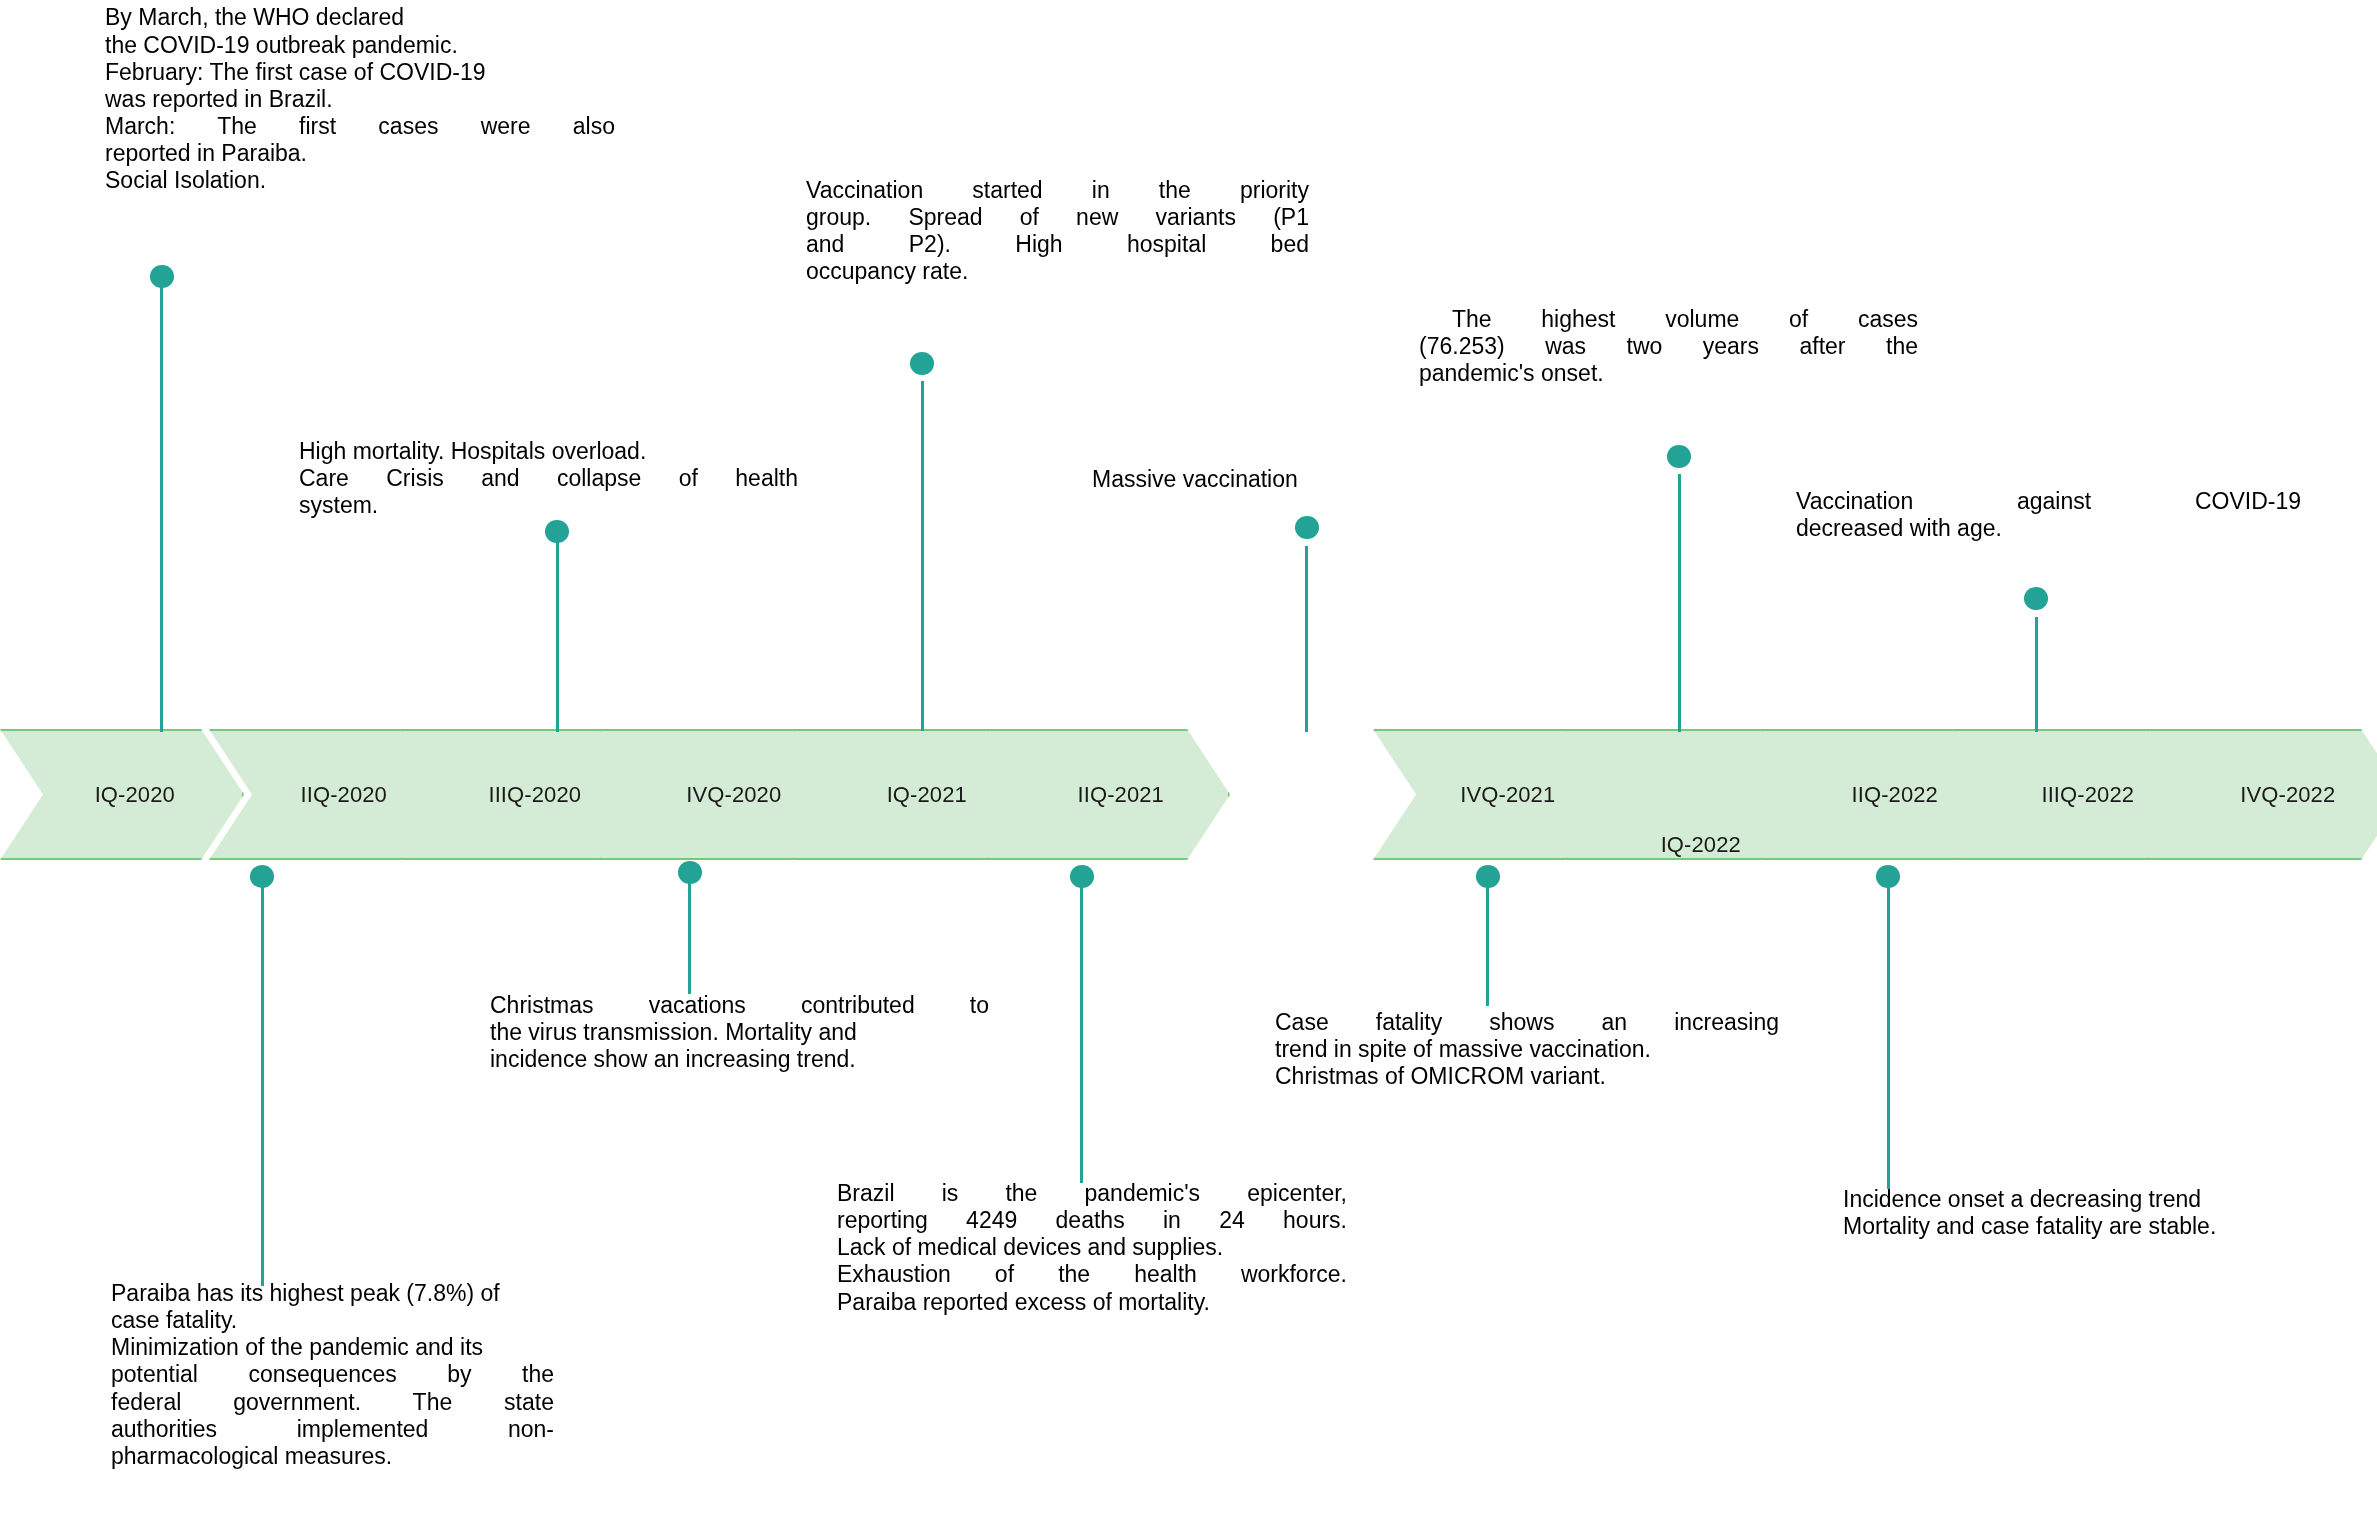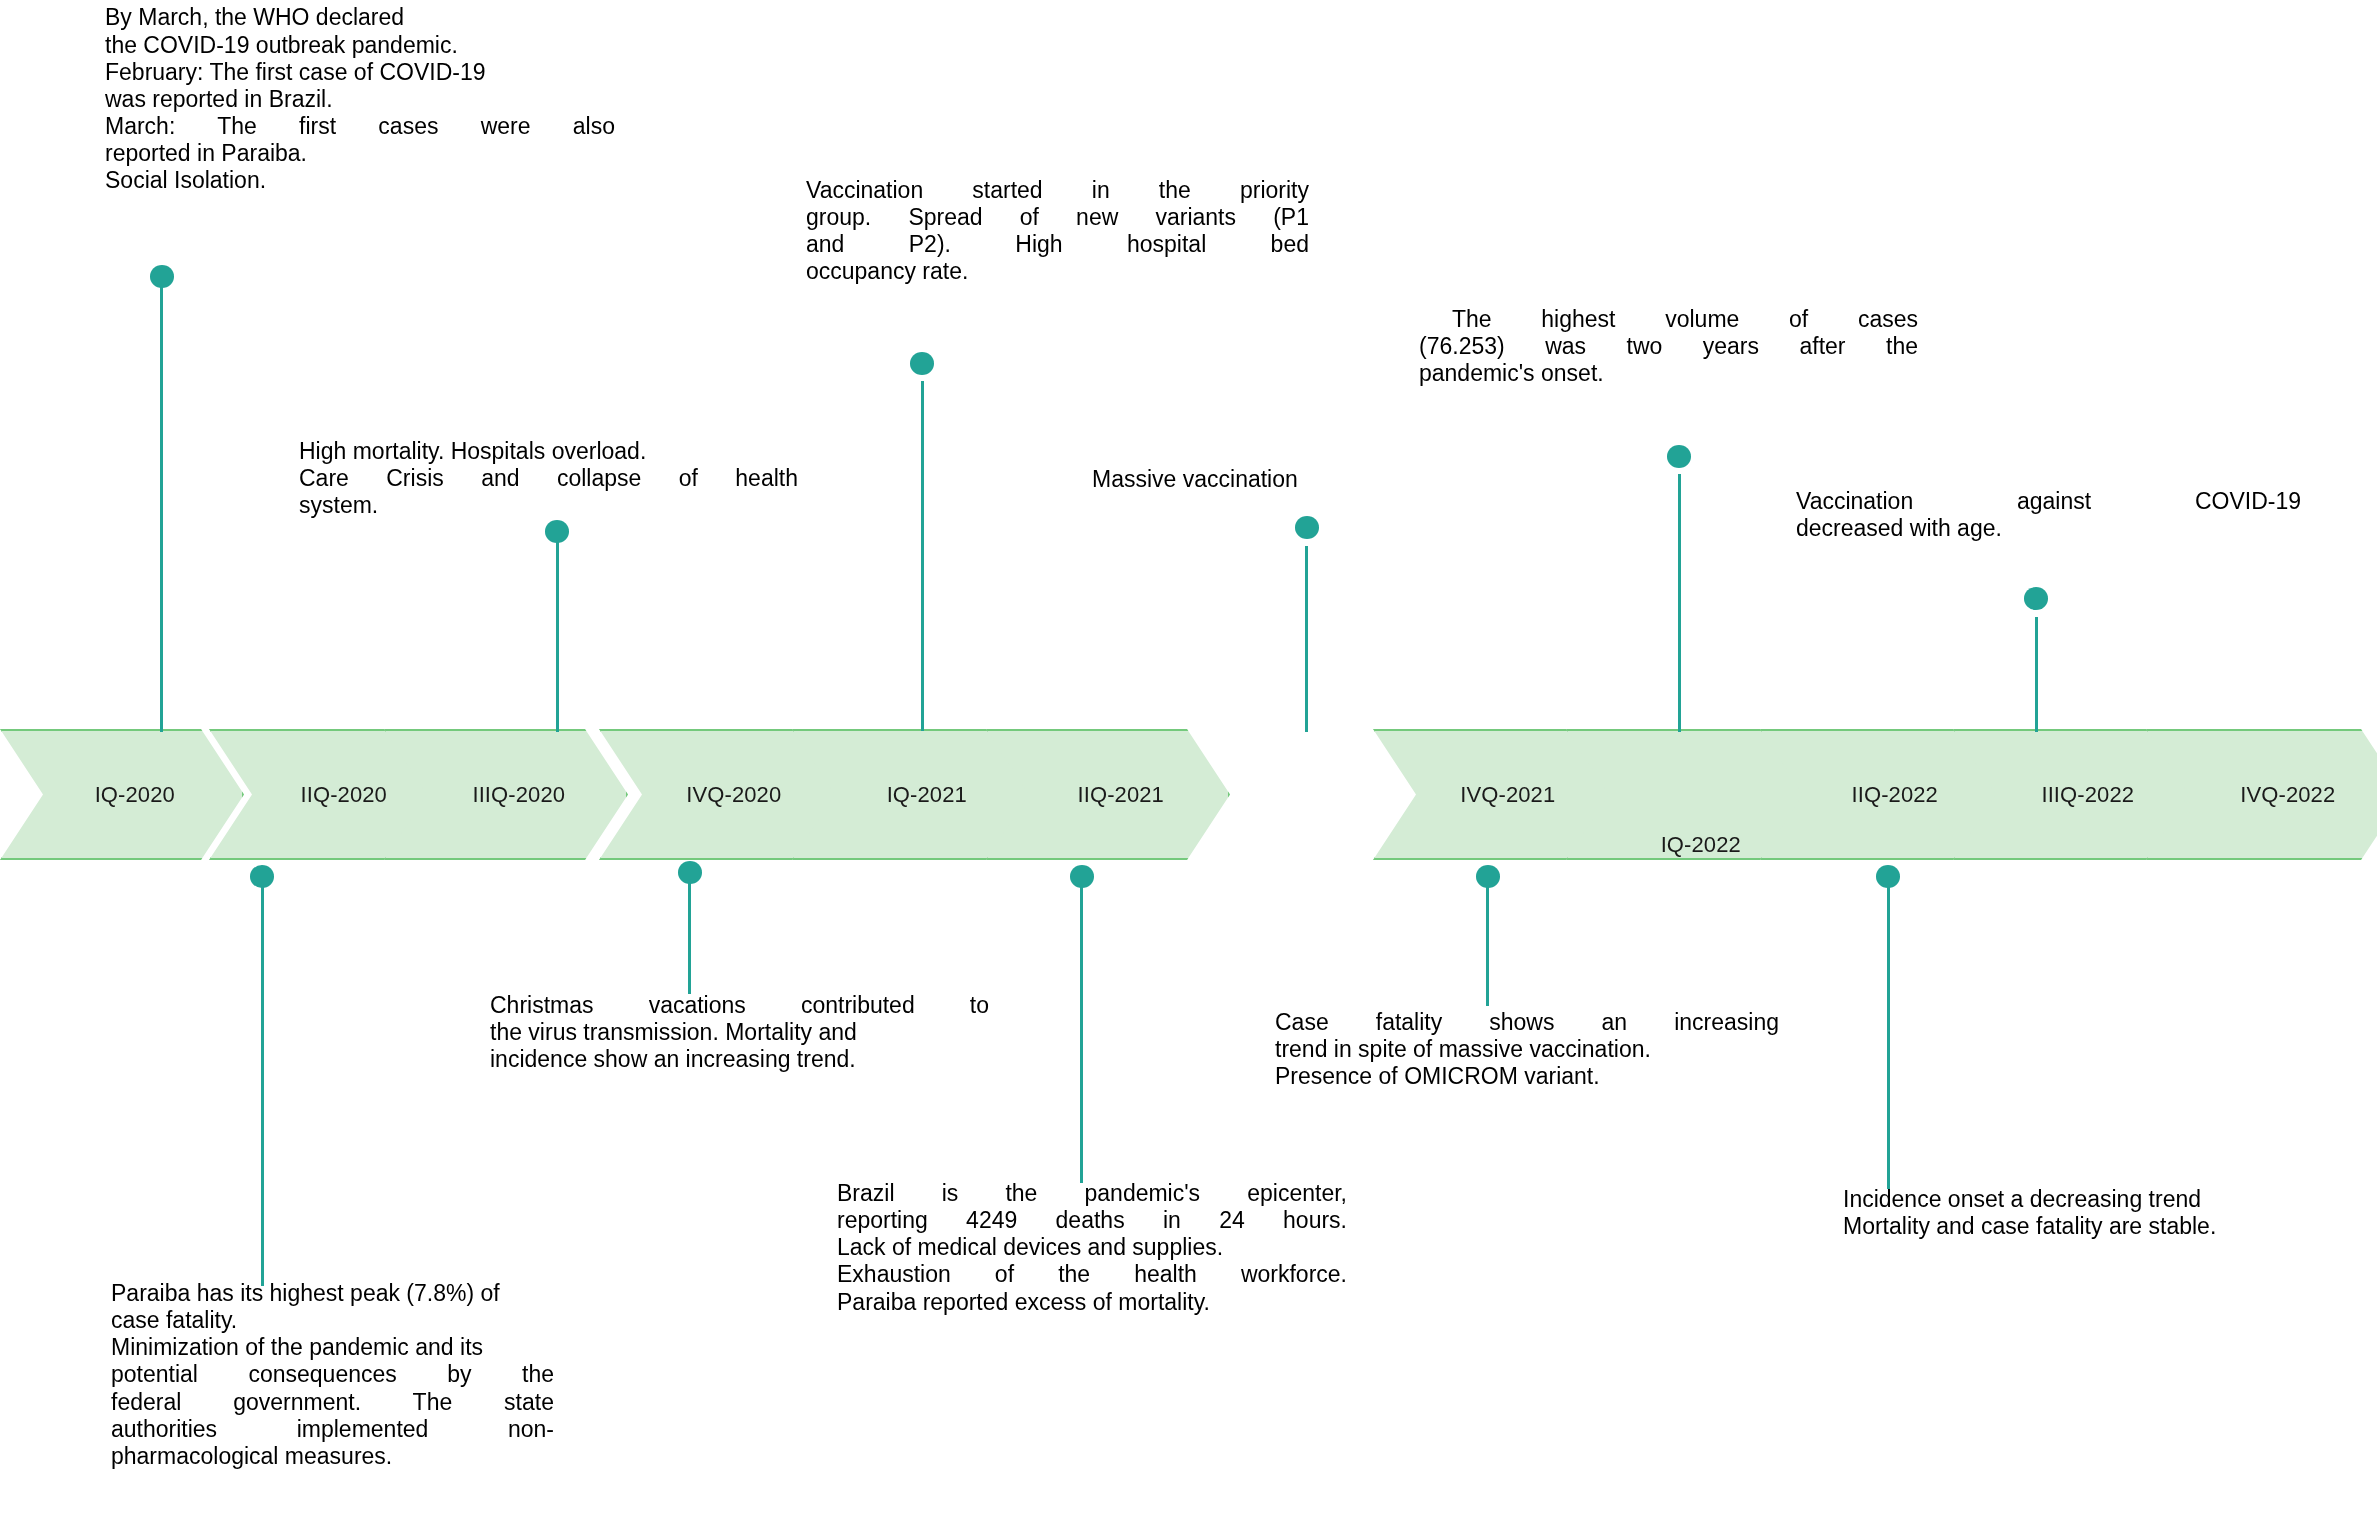--- a/index.html
+++ b/index.html
@@ -73,21 +73,21 @@
 
 <div id="stage">
 
   <div id="timeline-bar">
     <div class="chevron" style="left:0px;width:244px;">
       <span class="chev-label">IQ-2020</span>
     </div>
     <div class="chevron" style="left:209px;width:244px;">
       <span class="chev-label">IIQ-2020</span>
     </div>
-    <div class="chevron" style="left:384px;width:244px;">
+    <div class="chevron" style="left:400px;width:244px;">
       <span class="chev-label">IIIQ-2020</span>
     </div>
     <div class="chevron" style="left:599px;width:244px;">
       <span class="chev-label">IVQ-2020</span>
     </div>
     <div class="chevron" style="left:792px;width:244px;">
       <span class="chev-label">IQ-2021</span>
     </div>
     <div class="chevron" style="left:986px;width:244px;">
       <span class="chev-label">IIQ-2021</span>
@@ -200,21 +200,21 @@
     <span class="jline">Brazil is the pandemic's epicenter,</span>
     <span class="jline">reporting 4249 deaths in 24 hours.</span>
     <span class="lline">Lack of medical devices and supplies.</span>
     <span class="jline">Exhaustion of the health workforce.</span>
     <span class="lline">Paraiba reported excess of mortality.</span>
   </div>
 
   <div class="note" style="left:1275px;top:1009px;width:504px;">
     <span class="jline">Case fatality shows an increasing</span>
     <span class="lline">trend in spite of massive vaccination.</span>
-    <span class="lline">Presence of OMICROM variant.</span>
+    <span class="lline">Christmas of OMICROM variant.</span>
   </div>
 
   <div class="note" style="left:1843px;top:1186px;width:488px;">
     <span class="lline">Incidence onset a decreasing trend</span>
     <span class="lline">Mortality and case fatality are stable.</span>
   </div>
 
 </div>
 
 

